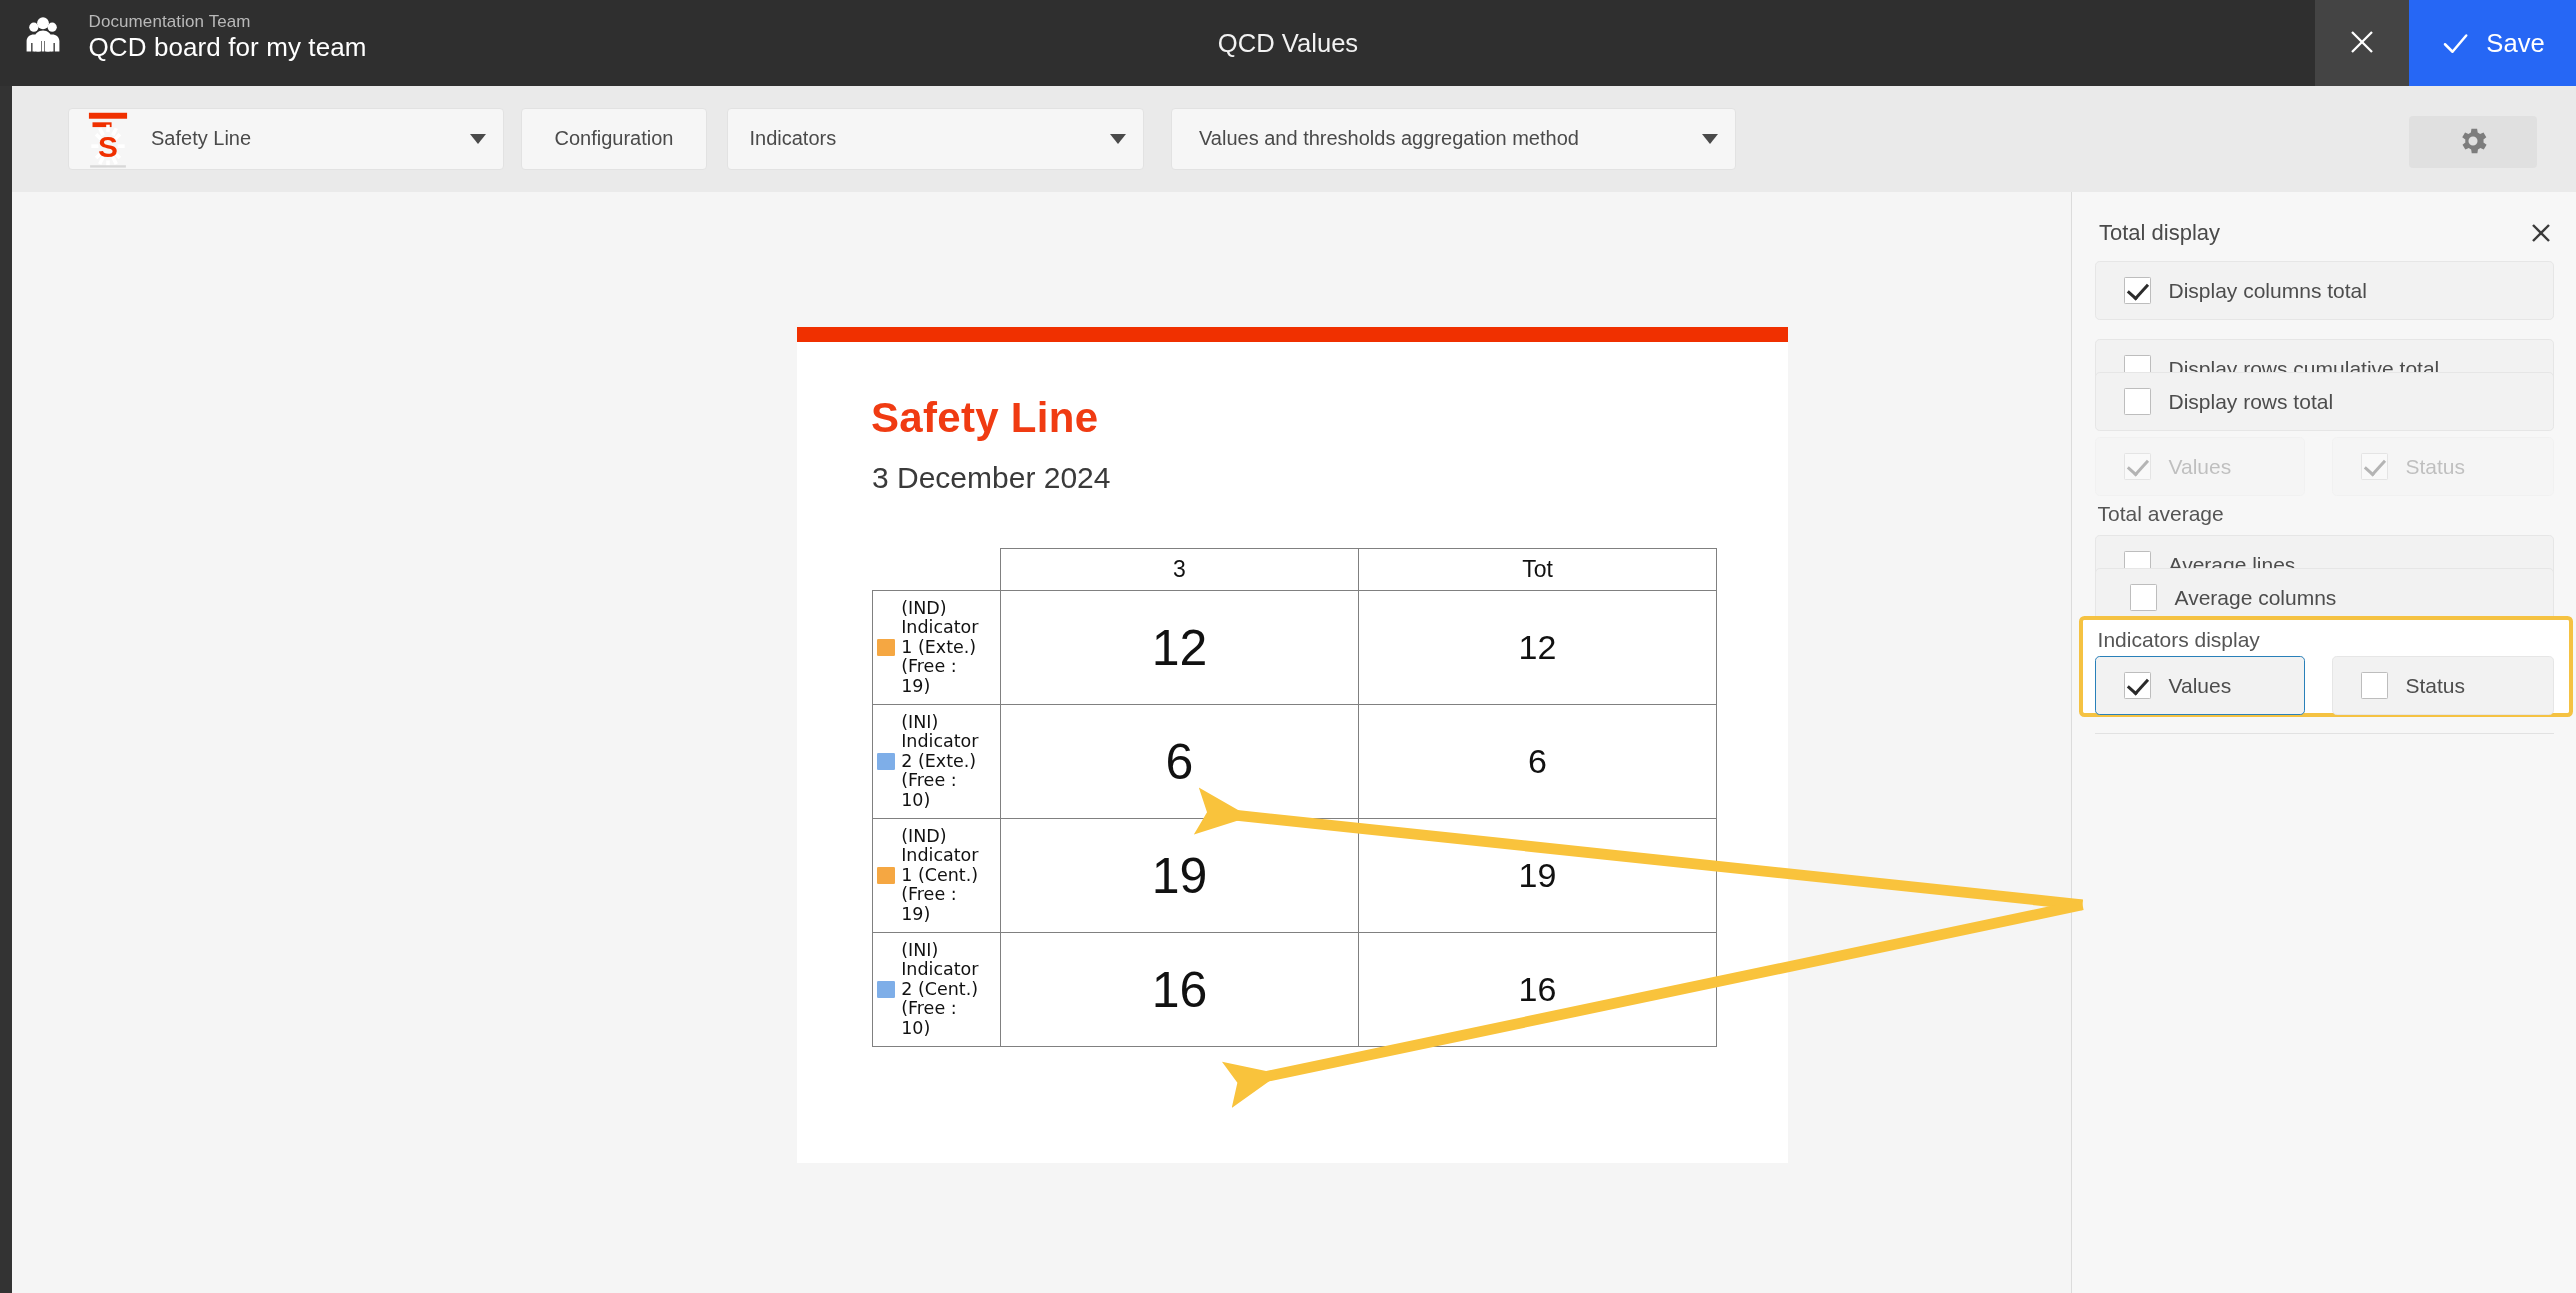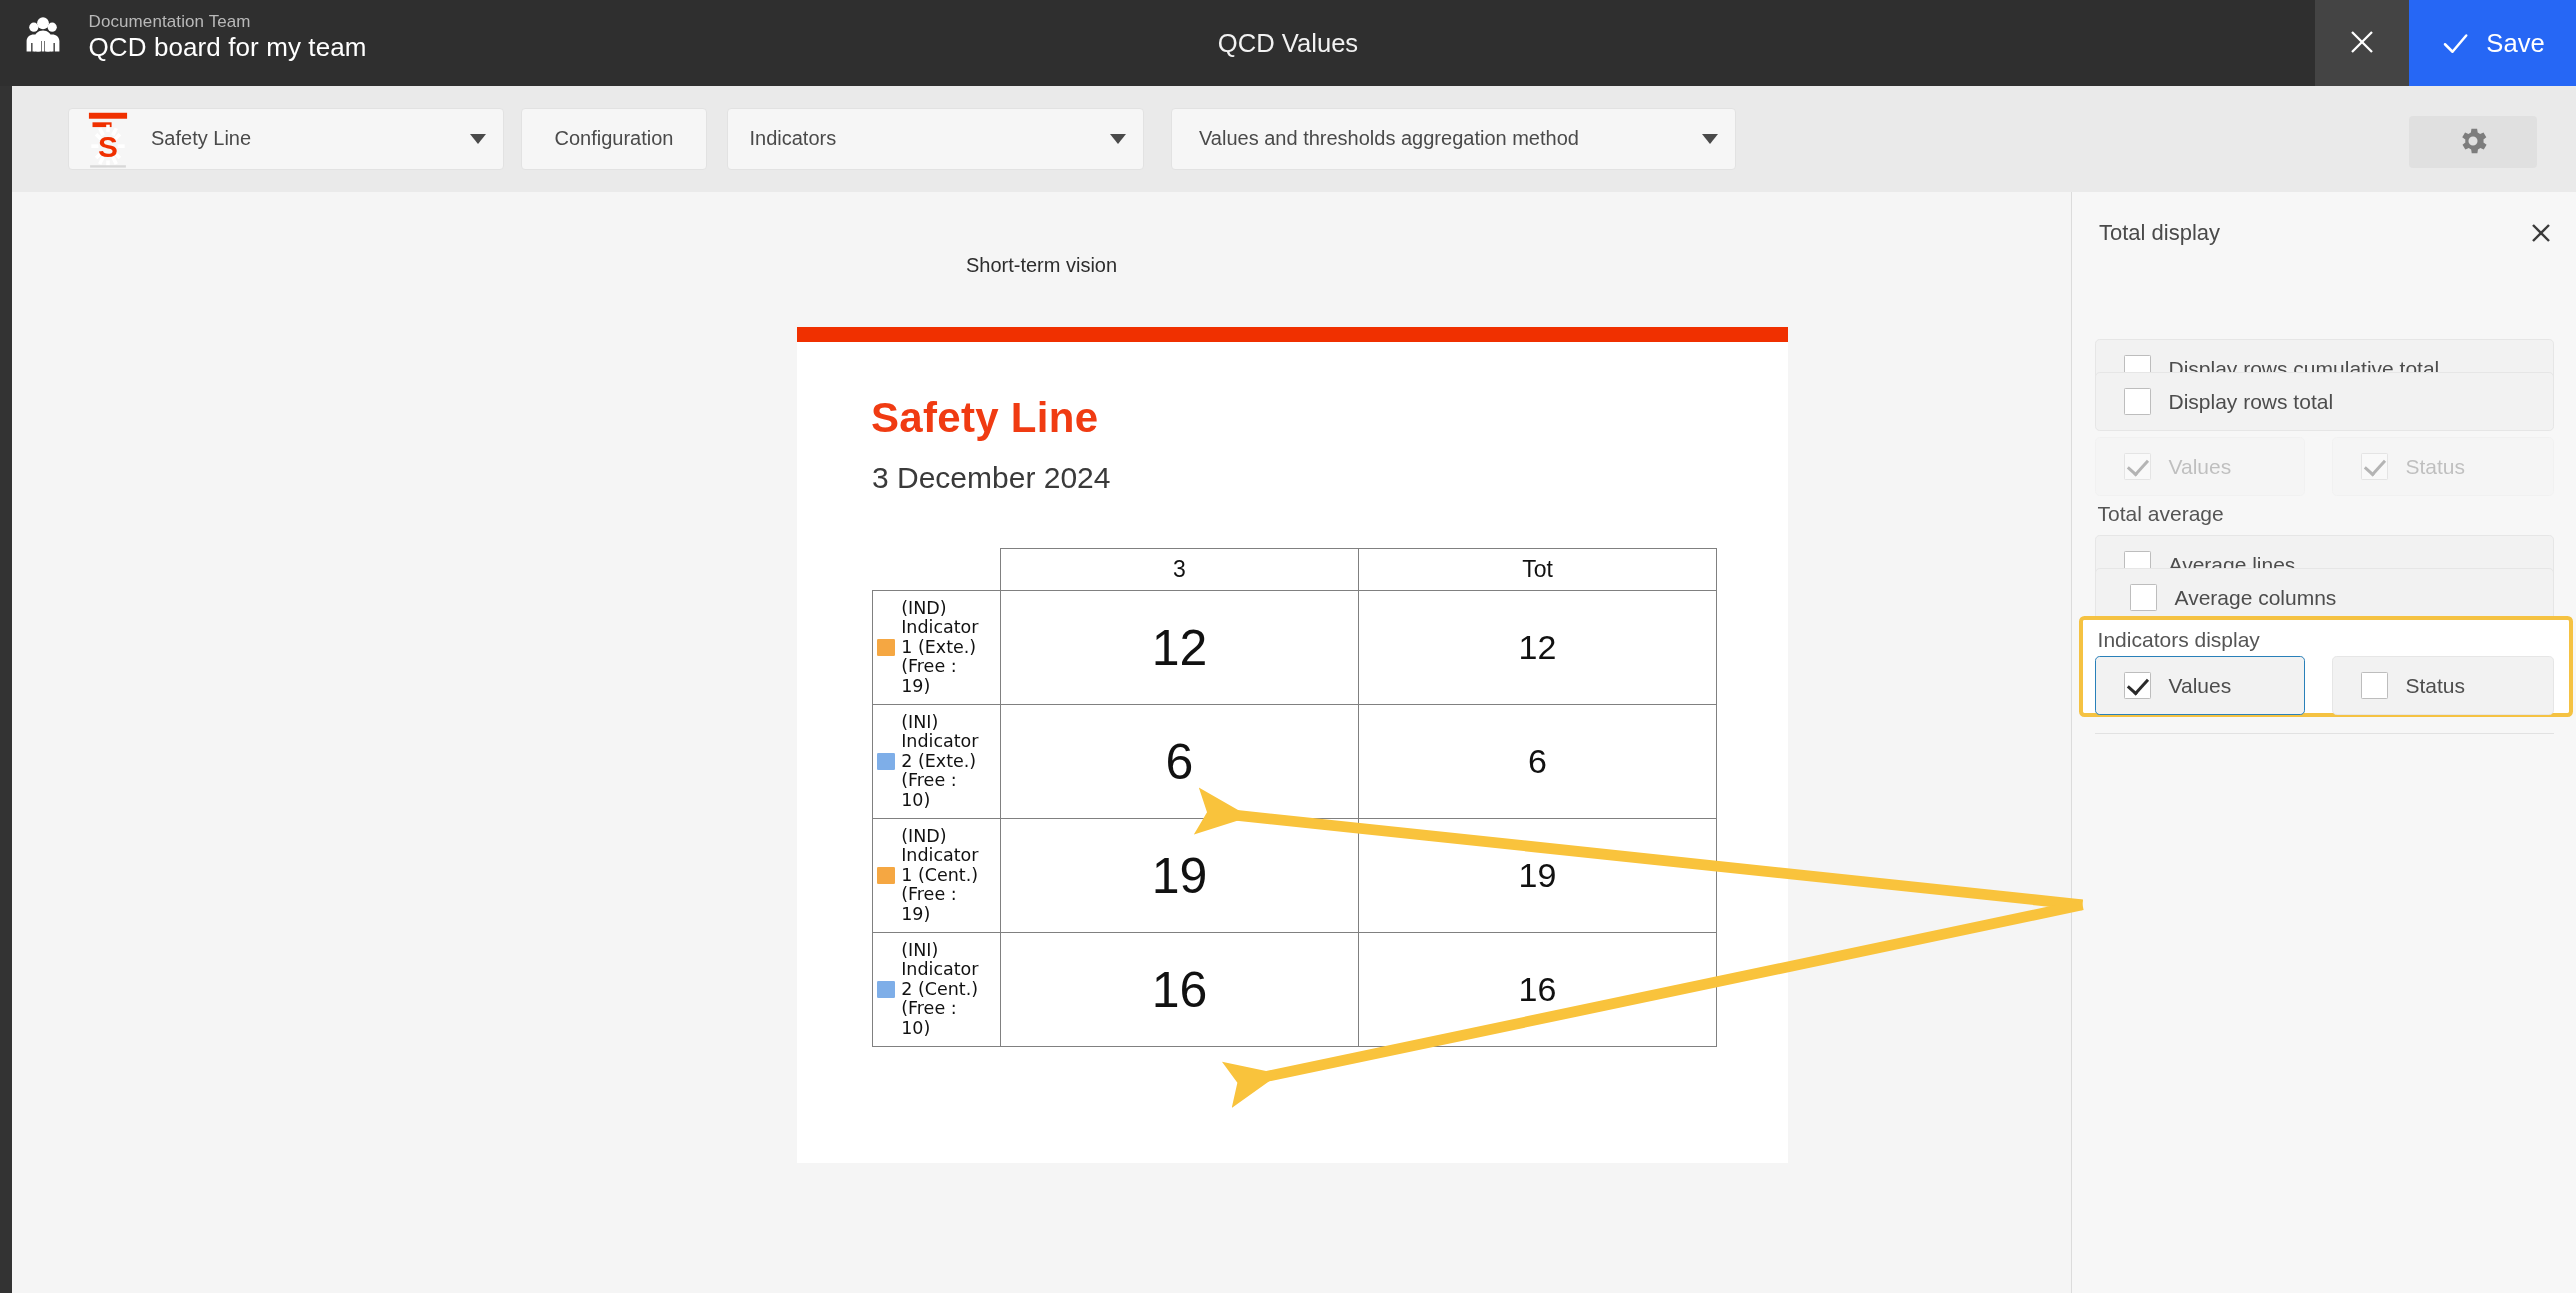--- a/index.html
+++ b/index.html
@@ -311,21 +311,20 @@
   <div class="gear-btn">
     <span>
       <svg viewBox="0 0 24 24" fill="#7d7d7d">
         <path d="M19.4 13a7.8 7.8 0 0 0 0-2l2-1.6-2-3.4-2.4 1a7.6 7.6 0 0 0-1.7-1l-.4-2.6h-4l-.4 2.6a7.6 7.6 0 0 0-1.7 1l-2.4-1-2 3.4L6.6 11a7.8 7.8 0 0 0 0 2l-2 1.6 2 3.4 2.4-1c.5.4 1.1.8 1.7 1l.4 2.6h4l.4-2.6c.6-.2 1.2-.6 1.7-1l2.4 1 2-3.4zM12 15.2A3.2 3.2 0 1 1 12 8.8a3.2 3.2 0 0 1 0 6.4z"></path>
       </svg>
     </span>
   </div>
 
   <div class="canvas">
 
-    <div class="vision-label">Short-term vision</div>
 
     <div class="card">
       <div class="card-bar"></div>
       <div class="card-title">Safety Line</div>
       <div class="card-date">3 December 2024</div>
 
       <table class="qcd-table">
         <colgroup>
           <col class="col-label">
             <col class="col-v">
@@ -389,20 +388,24 @@
     <div class="panel-head">
       <span class="ttl">Total display</span>
       <span class="x">
         <svg viewBox="0 0 24 24" stroke="#3a3a3a" stroke-width="2.4" fill="none">
           <line x1="4" y1="4" x2="20" y2="20"></line>
             <line x1="20" y1="4" x2="4" y2="20"></line>
         </svg>
       </span>
     </div>
 
+    <div class="opt" id="o-cols">
+      <span class="box checked"></span>
+      <span class="olbl">Display columns total</span>
+    </div>
 
     <div class="opt" id="o-cum">
       <span class="box"></span>
       <span class="olbl">Display rows cumulative total</span>
     </div>
 
     <div class="opt" id="o-rows">
       <span class="box"></span>
       <span class="olbl">Display rows total</span>
     </div>

